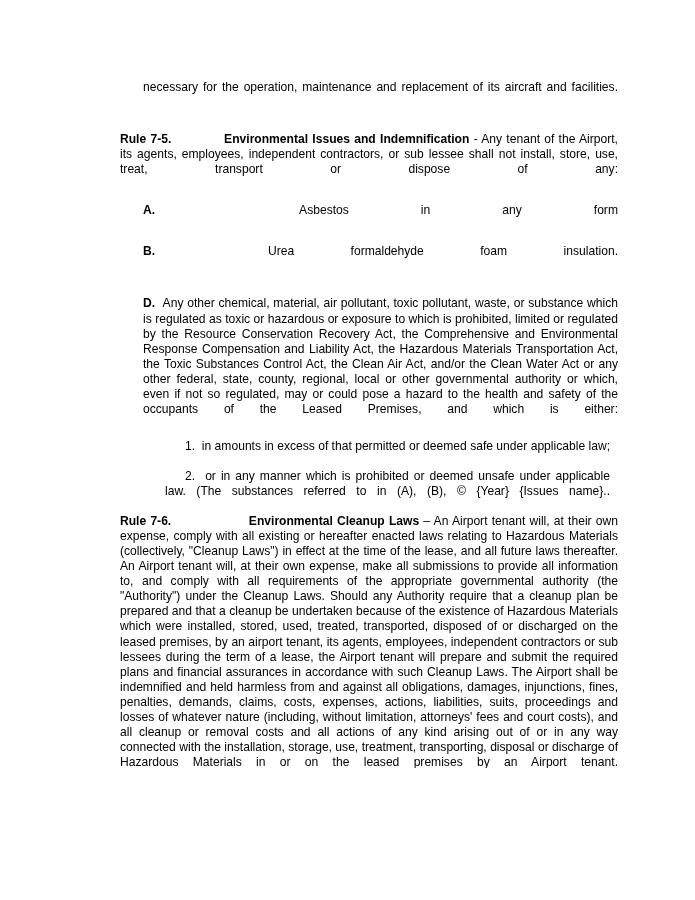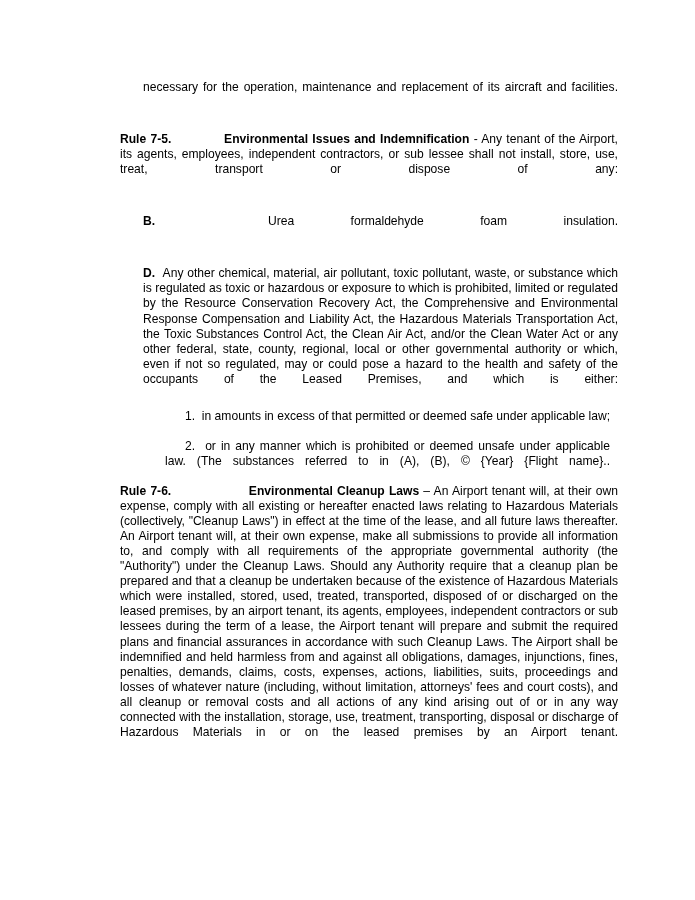--- a/index.html
+++ b/index.html
@@ -118,37 +118,38 @@
 
     <div class="gap-md"></div>
 
 
     <div class="gap-md"></div>
 
     <p class="p-flush"><span class="rule-label">Rule 7-5.</span>&nbsp;&nbsp;&nbsp;<span class="rule-title">Environmental Issues and Indemnification</span><span> - Any tenant of the Airport, its agents, employees, independent contractors, or sub lessee shall not install, store, use, treat, transport or dispose of any:</span></p>
 
     <div class="gap-md"></div>
 
+    <p class="p-indent"><span class="letter">A.</span>&nbsp;&nbsp;<span>Asbestos in any form</span></p>
 
     <div class="gap-md"></div>
 
     <p class="p-indent"><span class="letter">B.</span>&nbsp;&nbsp;<span>Urea formaldehyde foam insulation.</span></p>
 
     <div class="gap-md"></div>
 
 
     <div class="gap-md"></div>
 
     <p class="p-indent"><span class="letter">D.</span>&nbsp;&nbsp;<span>Any other chemical, material, air pollutant, toxic pollutant, waste, or substance which is regulated as toxic or hazardous or exposure to which is prohibited, limited or regulated by the Resource Conservation Recovery Act, the Comprehensive and Environmental Response Compensation and Liability Act, the Hazardous Materials Transportation Act, the Toxic Substances Control Act, the Clean Air Act, and/or the Clean Water Act or any other federal, state, county, regional, local or other governmental authority or which, even if not so regulated, may or could pose a hazard to the health and safety of the occupants of the Leased Premises, and which is either:</span></p>
 
     <div class="gap-sm"></div>
 
     <p class="p-sub"><span>1.</span>&nbsp;&nbsp;<span>in amounts in excess of that permitted or deemed safe under applicable law;</span></p>
 
-    <p class="p-sub"><span>2.</span>&nbsp;&nbsp;<span>or in any manner which is prohibited or deemed unsafe under applicable law. (The substances referred to in (A), (B), © {Year} {Flight name}..</span></p>
+    <p class="p-sub"><span>2.</span>&nbsp;&nbsp;<span>or in any manner which is prohibited or deemed unsafe under applicable law. (The substances referred to in (A), (B), © {Year} {Issues name}..</span></p>
 
     <p class="p-flush"><span class="rule-label">Rule 7-6.</span>&nbsp;&nbsp;&nbsp;&nbsp;&nbsp;&nbsp;&nbsp;&nbsp;&nbsp;<span class="rule-title">Environmental Cleanup Laws</span><span> – An Airport tenant will, at their own expense, comply with all existing or hereafter enacted laws relating to Hazardous Materials (collectively, "Cleanup Laws") in effect at the time of the lease, and all future laws thereafter.  An Airport tenant will, at their own expense, make all submissions to provide all information to, and comply with all requirements of the appropriate governmental authority (the "Authority") under the Cleanup Laws. Should any Authority require that a cleanup plan be prepared and that a cleanup be undertaken because of the existence of Hazardous Materials which were installed, stored, used, treated, transported, disposed of or discharged on the leased premises, by an airport tenant, its agents, employees, independent contractors or sub lessees during the term of a lease, the Airport tenant will prepare and submit the required plans and financial assurances in accordance with such Cleanup Laws.  The Airport shall be indemnified and held harmless from and against all obligations, damages, injunctions, fines, penalties, demands, claims, costs, expenses, actions, liabilities, suits, proceedings and losses of whatever nature (including, without limitation, attorneys' fees and court costs), and all cleanup or removal costs and all actions of any kind arising out of or in any way connected with the installation, storage, use, treatment, transporting, disposal or discharge of Hazardous Materials in or on the leased premises by an Airport tenant.</span></p>
 
     <div class="gap-lg"></div>
 
   </div>
 
   <div class="footer">
     <div class="footer-date">8/11/2022</div>
     <div class="footer-page">Page 12 of 15</div>

